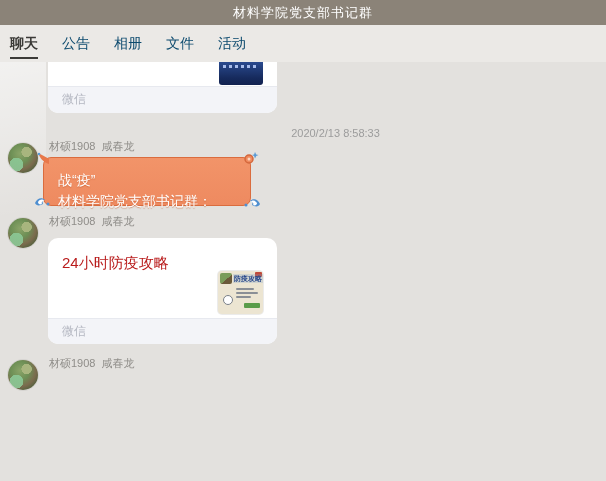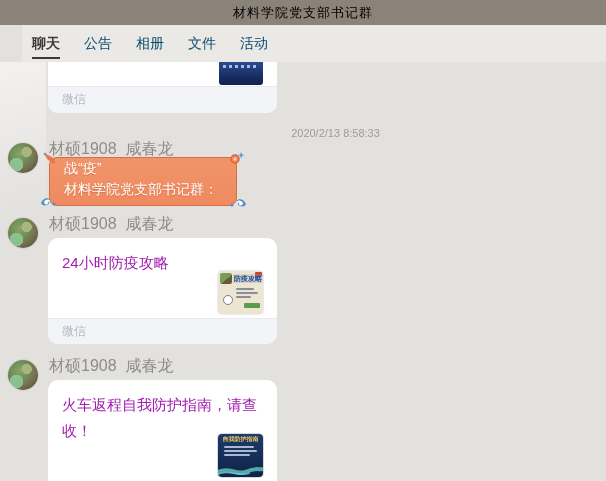--- a/index.html
+++ b/index.html
@@ -4,28 +4,28 @@
 <style>
   html,body{margin:0;padding:0;}
   .screen{
     position:relative;width:606px;height:481px;overflow:hidden;
     background:#e3e1de;font-family:"Liberation Sans",sans-serif;
     -webkit-font-smoothing:antialiased;
   }
   
   .titlebar{
     position:absolute;top:0;left:0;right:0;height:25px;
-    background:#8b8378;color:#000000;font-size:13px;
+    background:#8b8378;color:#ffffff;font-size:13px;
     text-align:center;line-height:25px;letter-spacing:1px;
   }
   
   .tabbar{
     position:absolute;top:25px;left:0;right:0;height:37px;
     background:#ebe9e6;display:flex;align-items:stretch;
-    padding-left:10px;gap:24px;margin-left:22px;
+    padding-left:10px;gap:24px;
   }
   .tab{
     position:relative;display:flex;align-items:center;gap:5px;
     font-size:14px;color:#0c4a6e;cursor:default;
   }
   .tab.active{color:#3b3a37;font-weight:bold;}
   .tab.active::after{
     content:"";position:absolute;left:0;right:0;bottom:3px;height:2px;background:#3b3a37;
   }
   .chev{display:inline-block;margin-top:2px;}
@@ -41,27 +41,27 @@
     text-align:center;font-size:11px;color:#9c9c9c;
   }
   .avatar{
     position:absolute;width:30px;height:30px;border-radius:50%;
     background:
       radial-gradient(circle at 28% 72%, rgba(140,200,150,.9) 0 22%, rgba(140,200,150,0) 23%),
       radial-gradient(circle at 62% 30%, #a8b57e 0 18%, rgba(0,0,0,0) 19%),
       radial-gradient(circle at 40% 35%, #8aa468 0%, #6d8f55 35%, #7b6b4e 60%, #4c5f3a 82%, #3e4c30 100%);
     box-shadow:0 0 0 1px rgba(0,0,0,.06);
   }
-  .sender{position:absolute;left:49px;font-size:16px;color:#8f8d89;white-space:pre;}
+  .sender{position:absolute;left:49px;font-size:11px;color:#8f8d89;white-space:pre;}
   
   .card{
     position:absolute;left:48px;width:229px;background:#ffffff;border-radius:10px;
   }
   .card .title{
-    padding:12px 26px 0 14px;font-size:15px;color:#a21caf;line-height:26px;width:200px;
+    padding:12px 26px 0 14px;font-size:15px;color:#b91c1c;line-height:26px;width:200px;
   }
   .card .footer{
     position:absolute;left:0;right:0;bottom:0;height:25px;
     background:#f3f4f8;border-top:1px solid #e7e9ef;
     border-radius:0 0 10px 10px;
     font-size:12px;color:#b4b7c1;line-height:25px;padding-left:14px;
   }
   
   .card.partial{top:0;height:51px;border-radius:0 0 10px 10px;}
   .card.partial .footer{height:26px;}
@@ -92,24 +92,24 @@
     left:170px;top:54px;width:45px;height:43px;border-radius:4px;
     background:linear-gradient(#1d3a6e,#142a52 70%,#10224a);
     box-shadow:0 0 0 1px rgba(0,0,0,.15);
   }
   .tt-title{position:absolute;left:0;right:0;top:2px;text-align:center;
     font-size:6px;font-weight:bold;color:#e8c85a;line-height:7px;white-space:nowrap;}
   .tt-line{position:absolute;left:6px;height:2px;background:rgba(220,230,250,.75);border-radius:1px;}
   .tt-curve{position:absolute;left:0;bottom:0;}
   
   .bubble{
-    position:absolute;left:49px;top:95px;width:188px;height:49px;box-sizing:border-box;
+    position:absolute;left:43px;top:95px;width:208px;height:49px;box-sizing:border-box;
     background:linear-gradient(#f29469,#ee8a60);
     border:1.5px solid #da6c3e;border-radius:8px;
-    padding:0 14px;color:#ffffff;font-size:14px;line-height:21px;
+    padding:12px 14px;color:#ffffff;font-size:14px;line-height:21px;
     text-shadow:0 1px 1px rgba(190,85,40,.55);
   }
   .bubble .line{white-space:nowrap;}
   .orn{position:absolute;}
   .orn-tl{left:-7px;top:-7px;}
   .orn-tr{right:-9px;top:-8px;}
   .orn-bl{left:-10px;bottom:-8px;}
   .orn-br{right:-11px;bottom:-9px;}
 </style>
 </head>
@@ -195,28 +195,15 @@
         <div class="tg-line" style="top:21px;width:22px;"></div>
         <div class="tg-line" style="top:25px;width:15px;"></div>
         <div class="tg-circle"></div>
         <div class="tg-pill"></div>
       </div>
       <div class="footer">微信</div>
     </div>
 
     <div class="avatar" style="left:8px;top:298px;"></div>
     <div class="sender" style="top:294px;">材硕1908  咸春龙</div>
-    <div class="card" style="top:318px;height:101px;border-radius:10px 10px 0 0;">
-      <div class="title">火车返程自我防护指南，请查收！</div>
-      <div class="thumb thumb-train">
-        <div class="tt-title">自我防护指南</div>
-        <div class="tt-line" style="top:12px;width:30px;"></div>
-        <div class="tt-line" style="top:16px;width:33px;"></div>
-        <div class="tt-line" style="top:20px;width:26px;"></div>
-        <svg class="tt-curve" width="45" height="18" viewBox="0 0 45 18">
-          <path d="M-2,14 C12,6 18,18 30,12 C38,8 44,12 47,9" fill="none" stroke="#57b8ae" stroke-width="4" opacity="0.9"></path>
-          <path d="M-2,16 C12,9 20,19 32,14" fill="none" stroke="#7fd4ea" stroke-width="1.5" opacity="0.7"></path>
-        </svg>
-      </div>
-    </div>
 
   </div>
 </div>
 
 </body></html>

